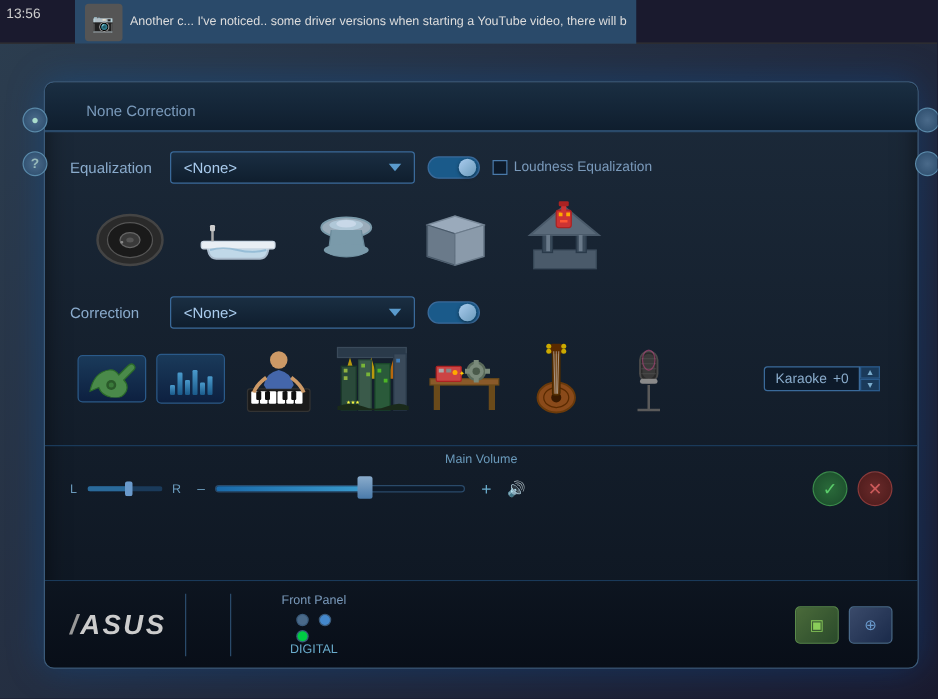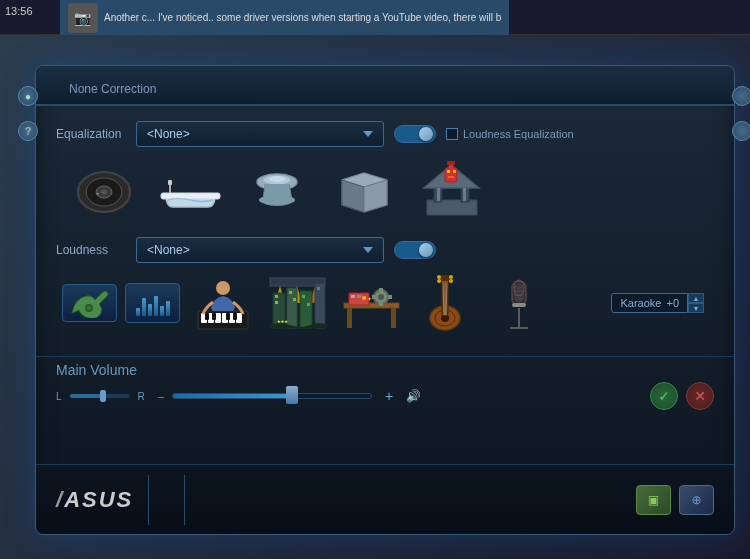--- a/index.html
+++ b/index.html
@@ -181,21 +181,21 @@
       width: 80px;
       flex-shrink: 0;
     }
     .dropdown {
       background: linear-gradient(180deg, #1a2e42, #0f1e2e);
       border: 1px solid #3a6a9a;
       border-radius: 3px;
       color: #aaccee;
       font-size: 12px;
       padding: 5px 10px;
-      width: 248px;
+      width: 196px;
       display: flex;
       align-items: center;
       justify-content: space-between;
       cursor: pointer;
       position: relative;
     }
     .dropdown-arrow {
       width: 0; height: 0;
       border-left: 5px solid transparent;
       border-right: 5px solid transparent;
@@ -265,22 +265,22 @@
       height: 60px;
       display: flex;
       align-items: center;
       justify-content: center;
       cursor: pointer;
       border-radius: 5px;
       position: relative;
     }
     .volume-label {
       color: #6a9abb;
-      font-size: 14px;
-      text-align: left;
+      font-size: 10px;
+      text-align: center;
       margin-bottom: 4px;
     }
     .lr-label {
       color: #6a9abb;
       font-size: 10px;
     }
     .volume-slider-track {
       flex: 1;
       height: 6px;
       background: #0d1a2a;
@@ -558,21 +558,21 @@
           <rect x="28" y="10" width="3" height="3" fill="#ffaa00"></rect>
           <rect x="34" y="10" width="3" height="3" fill="#ffaa00"></rect>
           <rect x="29" y="16" width="6" height="2" fill="#ff5533"></rect>
           <rect x="30" y="4" width="4" height="6" fill="#cc3333"></rect>
           <rect x="28" y="1" width="8" height="4" rx="1" fill="#aa2222"></rect>
         </svg>
       </div>
     </div>
 
     <div class="control-row">
-      <span class="control-label">Loudness</span>
+      <span class="control-label">Correction</span>
       <div class="dropdown">
         <span>&lt;None&gt;</span>
         <div class="dropdown-arrow"></div>
       </div>
       <div class="toggle-switch on">
         <div class="toggle-knob"></div>
       </div>
     </div>
 
     <div style="display:flex; align-items:center; margin-bottom:8px; margin-left:6px;">
@@ -758,20 +758,33 @@
       <span class="asus-logo">
         <span style="color:#999;">/</span><span>ASUS</span>
       </span>
     </div>
 
     <div style="width:1px; height:50px; background:#2a4a6a; margin-right:15px;"></div>
 
 
     <div style="width:1px; height:50px; background:#2a4a6a; margin:0 20px;"></div>
 
+    <div class="panel-section">
+      <div class="panel-title">Front Panel</div>
+      <div class="panel-dots">
+        <div class="panel-row">
+          <div class="panel-dot dot-gray"></div>
+          <div class="panel-dot dot-blue"></div>
+        </div>
+        <div class="panel-row">
+          <div class="panel-dot dot-green"></div>
+        </div>
+      </div>
+      <span class="digital-label">DIGITAL</span>
+    </div>
 
     <div style="flex:1;"></div>
 
     <div style="display:flex; gap:8px; align-items:center;">
       <div style="width:35px; height:30px; background:linear-gradient(135deg,#4a6a3a,#2a4a2a); border:1px solid #5a8a4a; border-radius:4px; display:flex; align-items:center; justify-content:center;">
         <span style="color:#8acc5a; font-size:12px;">▣</span>
       </div>
       <div style="width:35px; height:30px; background:linear-gradient(135deg,#3a4a6a,#1a2a4a); border:1px solid #4a6a8a; border-radius:4px; display:flex; align-items:center; justify-content:center;">
         <span style="color:#6a9acc; font-size:12px;">⊕</span>
       </div>

